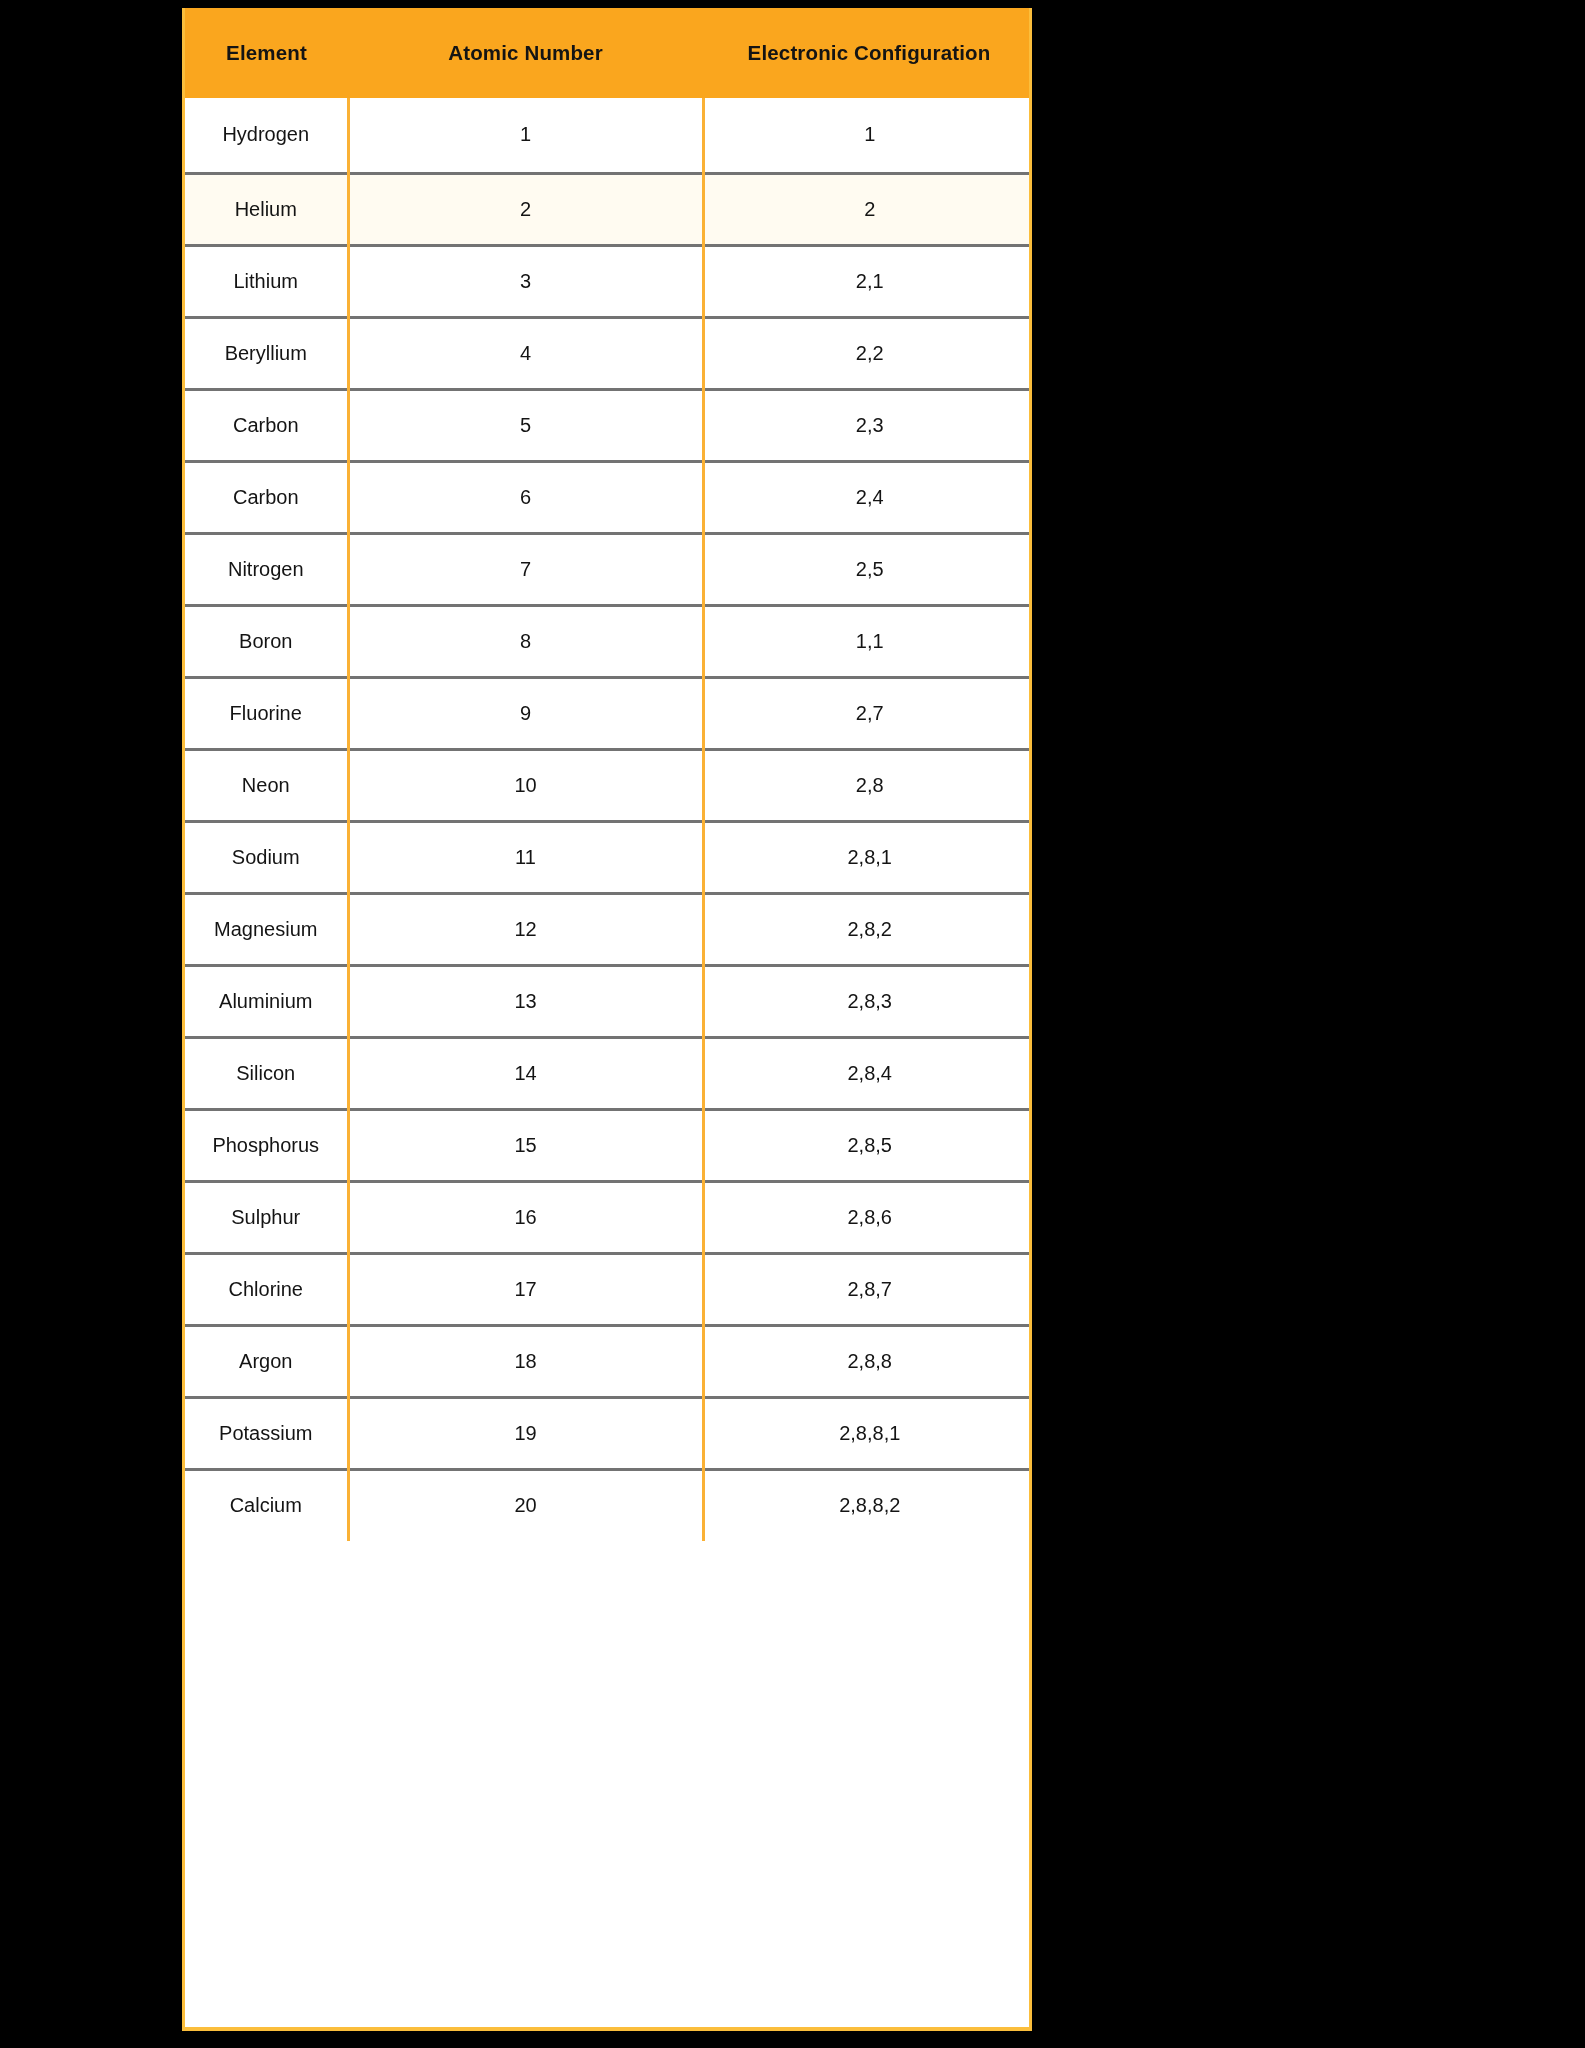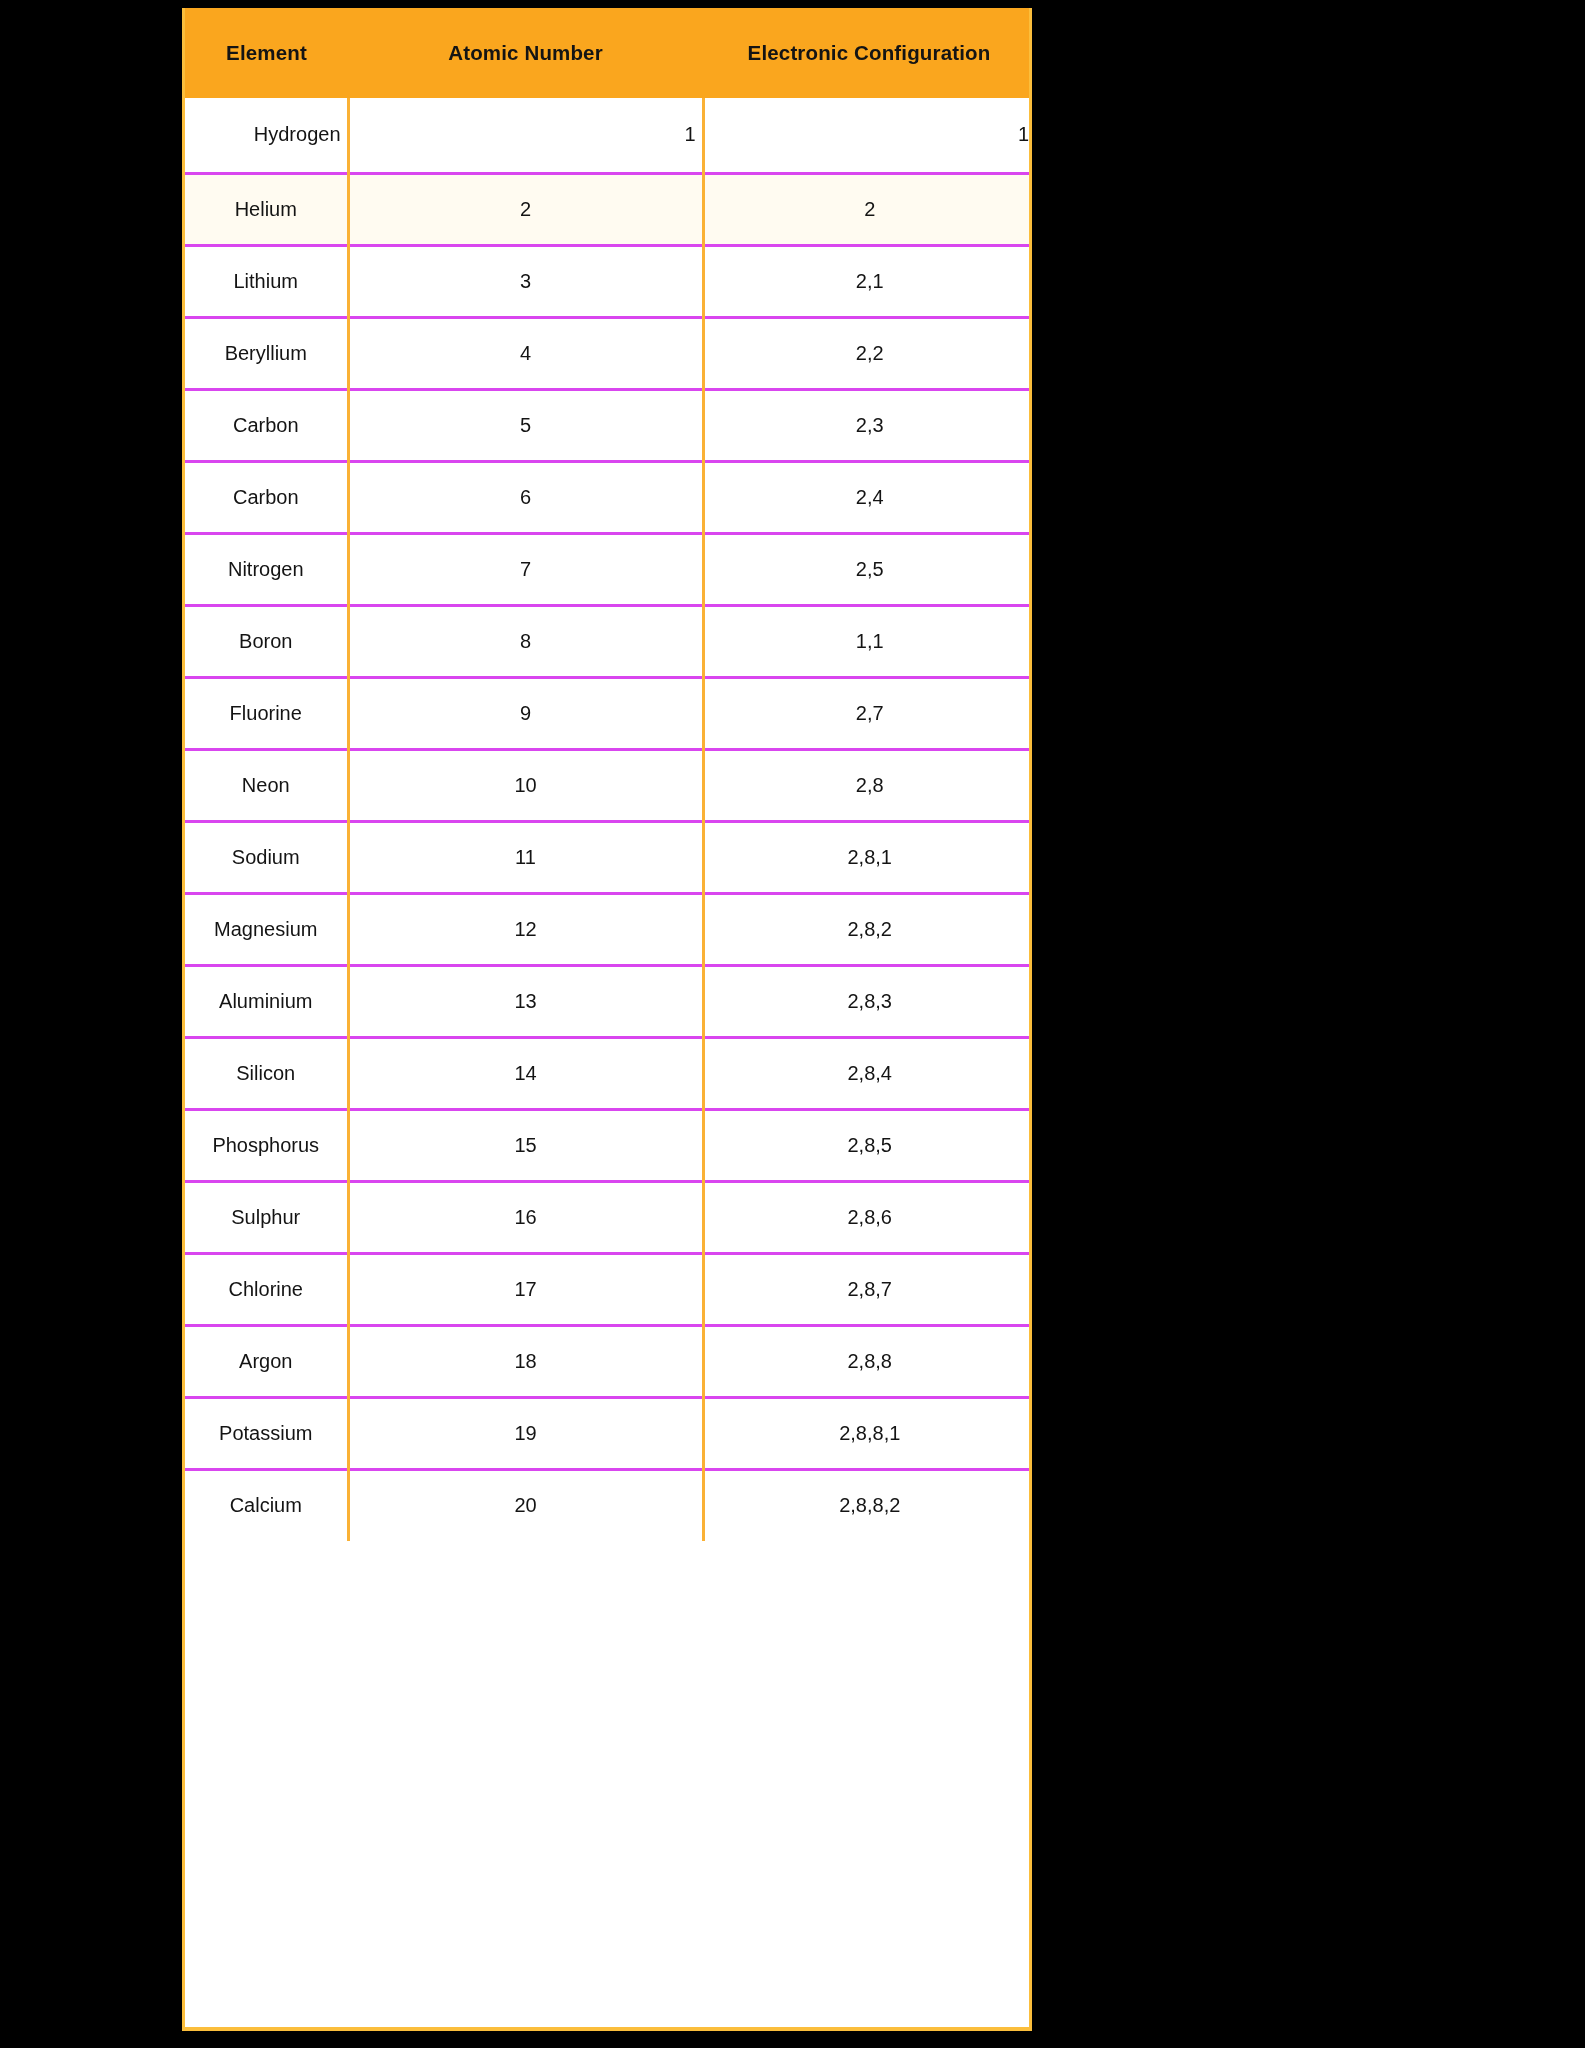--- a/index.html
+++ b/index.html
@@ -80,33 +80,33 @@
   }
 
   tbody td {
     height: 72px;
     padding: 0 6px;
     font-size: 20px;
     font-weight: 400;
     color: #141414;
     text-align: center;
     vertical-align: middle;
-    border-top: 3px solid #d946ef;
+    border-top: 3px solid #737373;
     border-right: 3px solid #FAB135;
     background: transparent;
     box-sizing: border-box;
   }
   tbody tr td:last-child { border-right: none; }
   tbody tr:first-child td { border-top: none; }
 
   tbody tr.row-white { background: #ffffff; }
   tbody tr.row-tint  { background: #FFFBF1; }
 
   
-  tbody tr:first-child td { height: 75px; text-align: right; }
+  tbody tr:first-child td { height: 75px; }
 </style>
 </head>
 <body>
 
 <div id="canvas">
 
   <div id="table-wrap">
 
     <svg id="watermark" viewBox="0 0 340 370" xmlns="http://www.w3.org/2000/svg">
       <defs>

